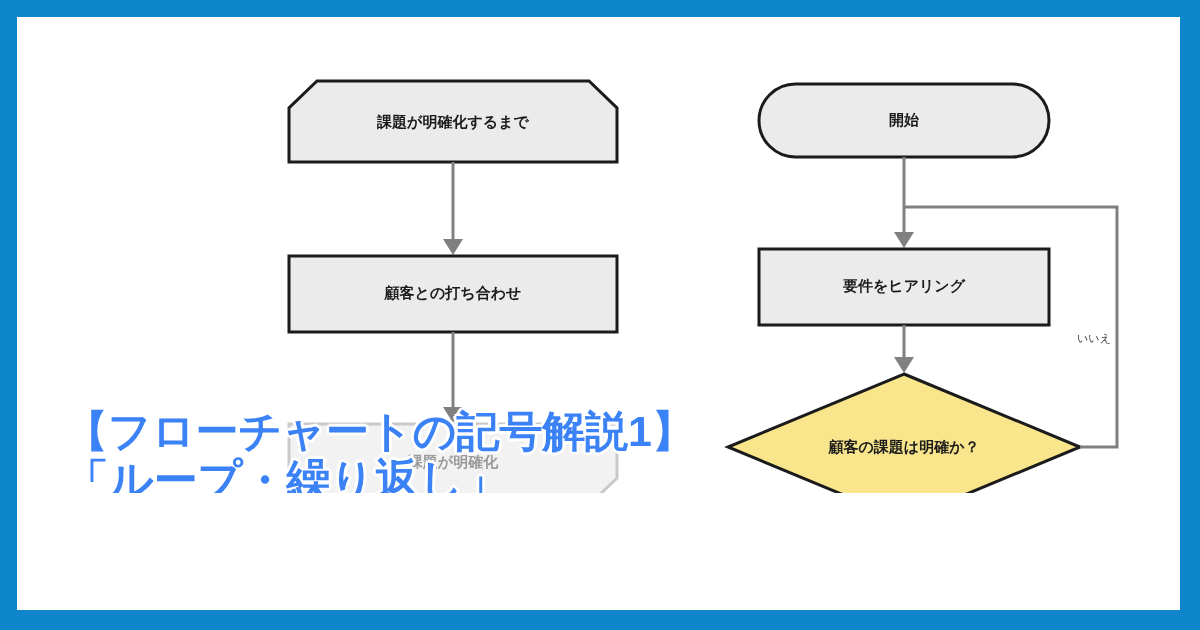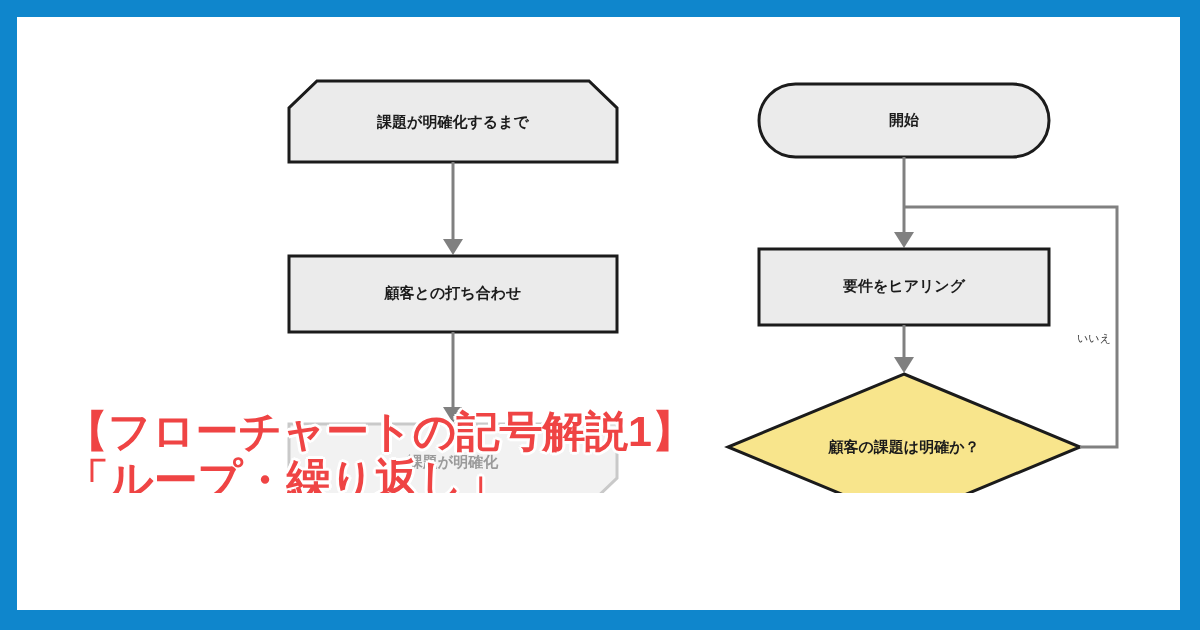--- a/index.html
+++ b/index.html
@@ -46,21 +46,21 @@
     width: 1163px;
     height: 593px;
   }
 
   
   .title-overlay {
     position: absolute;
     left: 48px;
     top: 392px;
     width: 660px;
-    color: #ef4444;
+    color: #3b82f6;
     font-family: "Liberation Sans", "DejaVu Sans", sans-serif;
     font-weight: 700;
     line-height: 1.06;
     letter-spacing: -0.01em;
     white-space: nowrap;
     text-shadow:
        2px 0 0 #ffffff, -2px 0 0 #ffffff,
        0 2px 0 #ffffff, 0 -2px 0 #ffffff,
        2px 2px 0 #ffffff, -2px 2px 0 #ffffff,
        2px -2px 0 #ffffff, -2px -2px 0 #ffffff,

